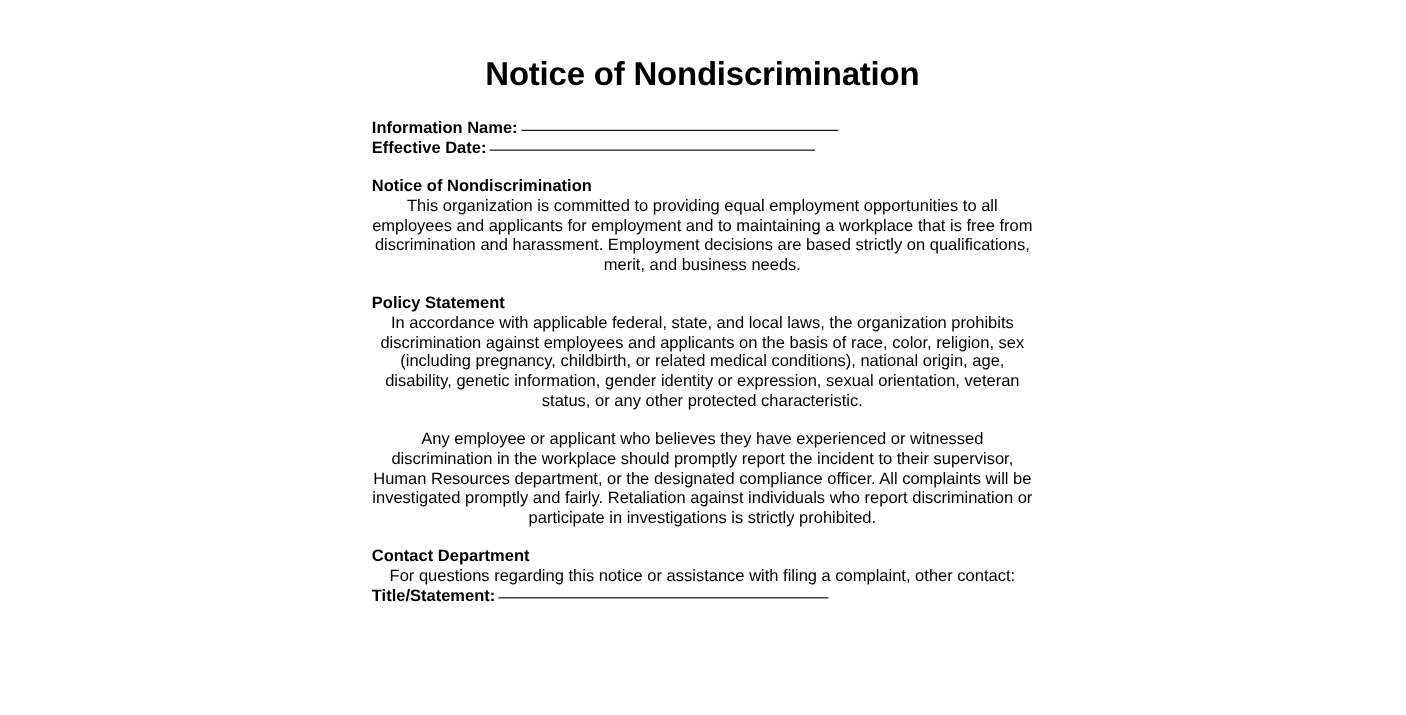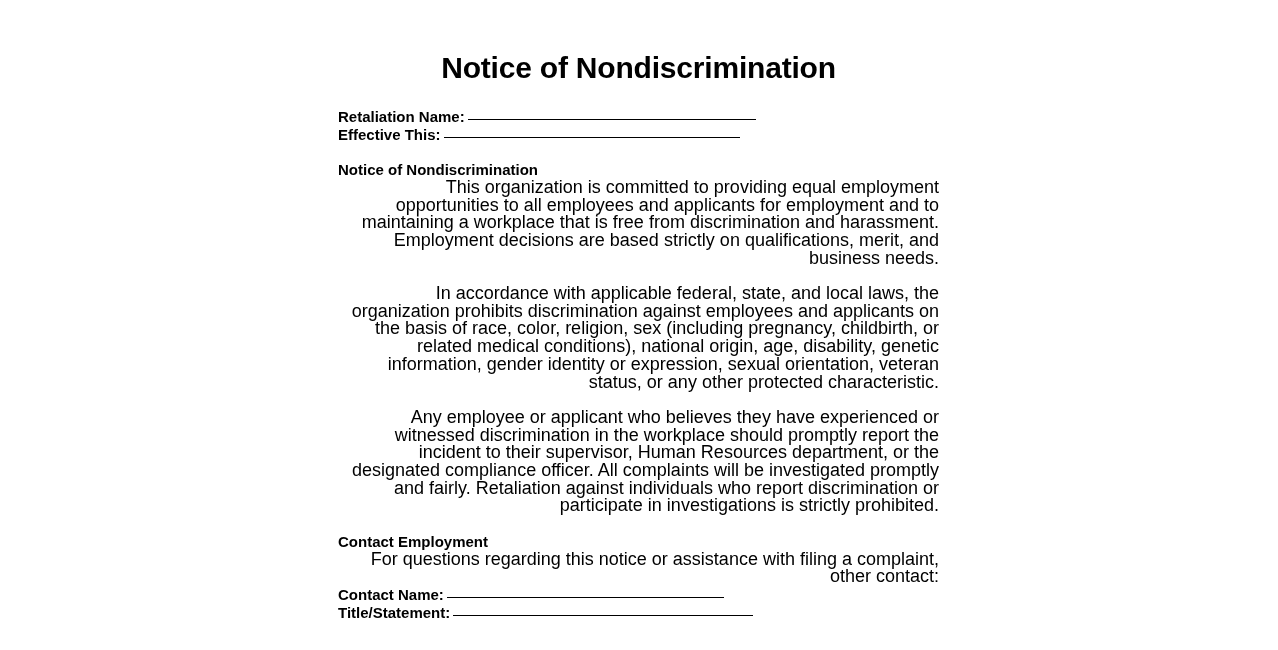--- a/index.html
+++ b/index.html
@@ -80,71 +80,69 @@
 
   h2.sec {
     font-size: 15px;
     font-weight: bold;
     line-height: 17.7px;
     margin: 0;
     padding: 0;
   }
 
   p.para {
-    font-size: 18px;
+    font-size: 15px;
     line-height: 17.7px;
     margin: 0;
     padding: 0;
-    text-align: right;
+    text-align: center;
   }
 
   
   .tight { margin-top: 0; }
   .spaced { margin-top: 17.7px; }
 </style>
 </head>
 <body>
 
 <div class="page">
 
   <div class="doc">
 
     <h1 class="doc-title">Notice of Nondiscrimination</h1>
 
     <div class="body-block">
 
       <div class="fieldline">
-        <span class="lbl">Retaliation Name:</span><span class="rule rule-org"></span>
+        <span class="lbl">Information Name:</span><span class="rule rule-org"></span>
       </div>
 
       <div class="fieldline">
-        <span class="lbl">Effective This:</span><span class="rule rule-eff"></span>
+        <span class="lbl">Effective Date:</span><span class="rule rule-eff"></span>
       </div>
 
       <div class="blockgap"></div>
 
       <h2 class="sec">Notice of Nondiscrimination</h2>
       <p class="para tight">This organization is committed to providing equal employment opportunities to all employees and applicants for employment and to maintaining a workplace that is free from discrimination and harassment. Employment decisions are based strictly on qualifications, merit, and business needs.</p>
 
       <div class="blockgap"></div>
 
+      <h2 class="sec">Policy Statement</h2>
       <p class="para spaced">In accordance with applicable federal, state, and local laws, the organization prohibits discrimination against employees and applicants on the basis of race, color, religion, sex (including pregnancy, childbirth, or related medical conditions), national origin, age, disability, genetic information, gender identity or expression, sexual orientation, veteran status, or any other protected characteristic.</p>
 
       <div class="blockgap"></div>
 
       <p class="para spaced">Any employee or applicant who believes they have experienced or witnessed discrimination in the workplace should promptly report the incident to their supervisor, Human Resources department, or the designated compliance officer. All complaints will be investigated promptly and fairly. Retaliation against individuals who report discrimination or participate in investigations is strictly prohibited.</p>
 
       <div class="blockgap"></div>
 
-      <h2 class="sec">Contact Employment</h2>
+      <h2 class="sec">Contact Department</h2>
       <p class="para spaced">For questions regarding this notice or assistance with filing a complaint, other contact:</p>
 
-      <div class="fieldline">
-        <span class="lbl">Contact Name:</span><span class="rule rule-name"></span>
-      </div>
 
       <div class="fieldline">
         <span class="lbl">Title/Statement:</span><span class="rule rule-title"></span>
       </div>
 
     </div>
   </div>
 </div>
 
 </body></html>

